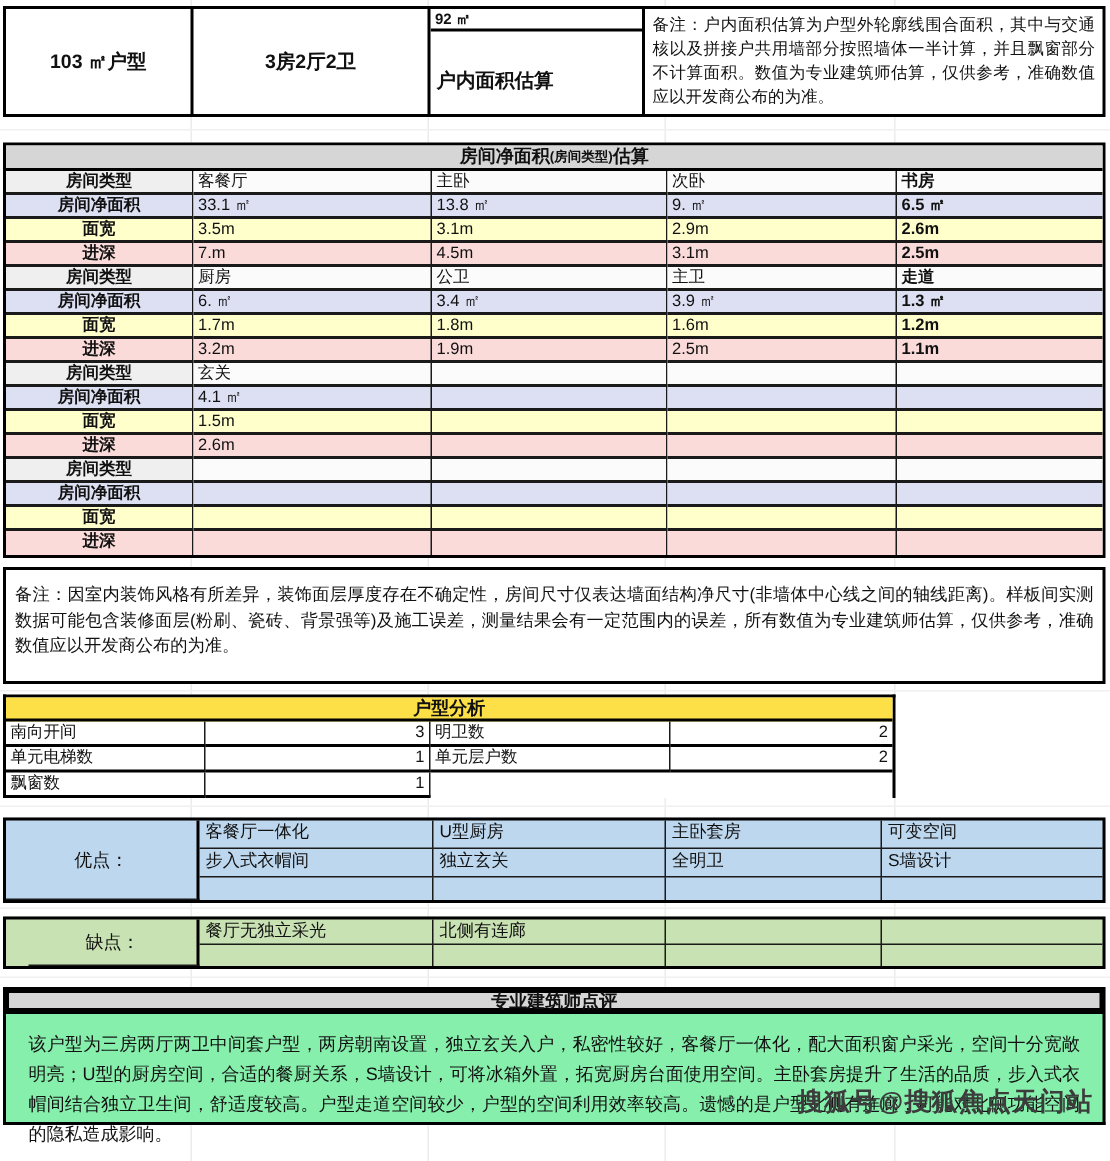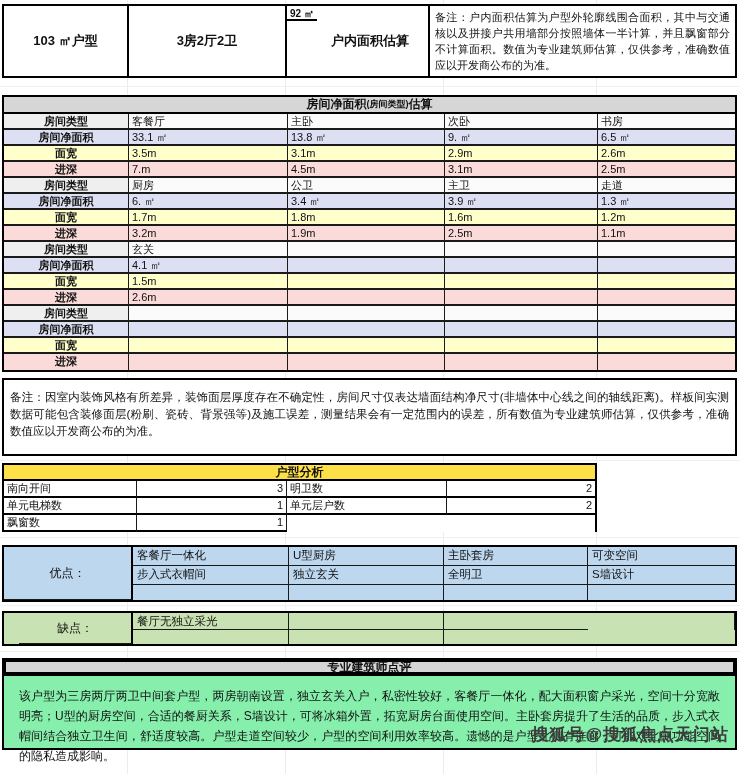--- a/index.html
+++ b/index.html
@@ -8,34 +8,34 @@
   .abs{position:absolute;}
   .gridline-v{position:absolute;top:0;bottom:0;width:1px;background:#ececec;}
   .gridline-h{position:absolute;left:0;right:0;height:1px;background:#f0f0f0;}
 
   
   .top-header{top:4px;left:2px;width:735px;height:74px;display:grid;
     grid-template-columns:125px 158px 143px 1fr;border:2px solid #000;box-sizing:border-box;background:#fff;}
   .top-header .c{border-right:2px solid #000;box-sizing:border-box;overflow:hidden;}
   .top-header .c:last-child{border-right:none;}
   .c-center{display:flex;align-items:center;justify-content:center;font-weight:bold;font-size:13px;}
-  .c-split{display:flex;flex-direction:row;gap:10px;}
+  .c-split{display:flex;flex-direction:column;gap:10px;}
   .c-split .small-area{height:15px;border-bottom:2px solid #000;font-size:10px;font-weight:bold;padding:1px 3px 0;box-sizing:border-box;line-height:13px;}
   .c-split .area-label{flex:1;display:flex;align-items:center;font-weight:bold;font-size:13px;padding-left:4px;}
   .c-note{font-size:11px;line-height:16px;padding:3px 5px;text-align:justify;}
 
   
   .room{top:95px;left:2px;width:735px;border:2px solid #000;box-sizing:border-box;background:#fff;}
   .room .hrow{height:17px;background:#d6d6d6;border-bottom:2px solid #000;box-sizing:border-box;
     display:flex;align-items:center;justify-content:center;font-weight:bold;font-size:12px;}
   .room .hrow .tiny{font-size:9px;font-weight:bold;}
   .room .tr{display:grid;grid-template-columns:125px 159px 157px 153px 1fr;height:16px;}
   .room .tr > div{border-right:1px solid #1a1a1a;border-bottom:2px solid #1a1a1a;box-sizing:border-box;
     font-size:11px;line-height:14px;overflow:hidden;white-space:nowrap;padding:0 3px;}
-  .room .tr > div:last-child{border-right:none;}
+  .room .tr > div:last-child{border-right:none;font-weight:bold;}
   .room .tr:last-child > div{border-bottom:none;}
   .room .th{font-weight:bold;text-align:center;}
   .r-type .th{background:#efefef;} .r-type .td{background:#fbfbfb;}
   .r-area > div{background:#dde0f3;}
   .r-width > div{background:#ffffcb;}
   .r-depth > div{background:#fbdada;}
 
   
   .note-box{top:378px;left:2px;width:735px;height:78px;border:2px solid #000;box-sizing:border-box;
     font-size:11.5px;line-height:17px;padding:9px 6px;background:#fff;text-align:justify;}
@@ -259,20 +259,21 @@
     <div class="last-col">S墙设计</div>
     <div class="last-row"></div>
     <div class="last-row"></div>
     <div class="last-row"></div>
     <div class="last-col last-row"></div>
   </div>
 
   <div class="abs pc cons">
     <div class="pc-label">缺点：</div>
     <div>餐厅无独立采光</div>
+    <div>北侧有连廊</div>
     <div></div>
     <div class="last-col"></div>
     <div class="last-row"></div>
     <div class="last-row"></div>
     <div class="last-row"></div>
     <div class="last-col last-row"></div>
   </div>
 
   <div class="abs review">
     <div class="hrow">专业建筑师点评</div>

